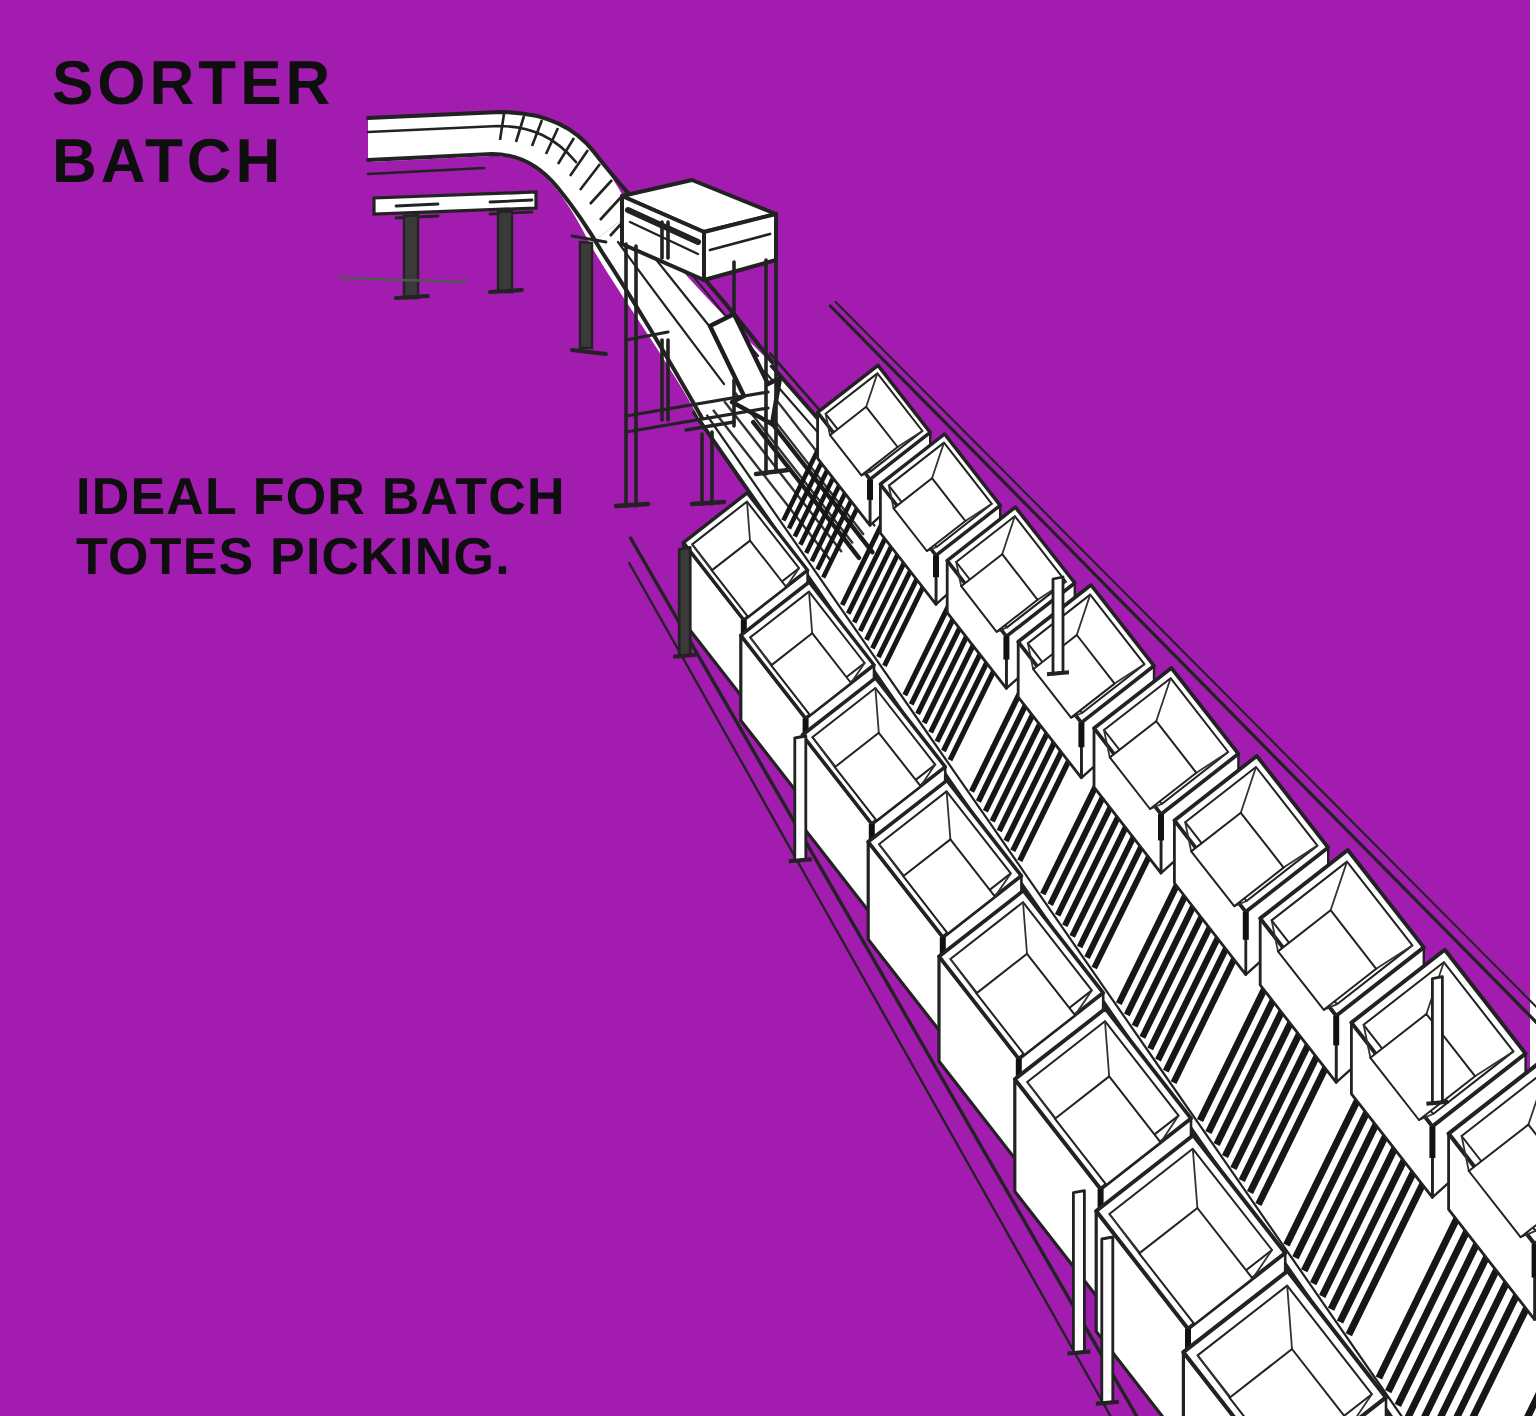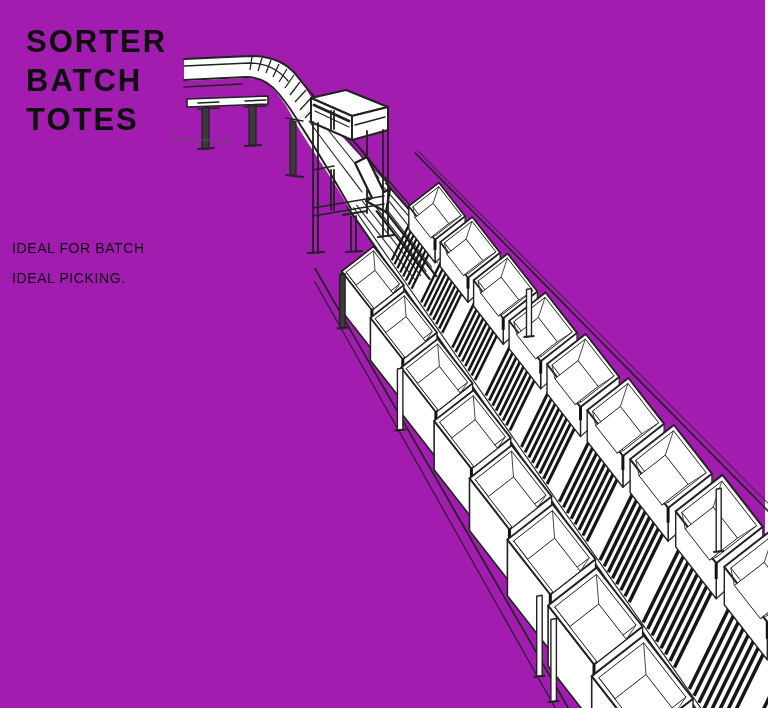--- a/index.html
+++ b/index.html
@@ -2,22 +2,22 @@
 <html><head>
 <meta charset="utf-8">
 <style>
   html,body{margin:0;padding:0;}
   body{width:768px;height:708px;overflow:hidden;background:#ffffff;}
   .canvas{position:relative;width:765px;height:708px;background:#a21caf;
           font-family:"Liberation Sans", sans-serif;}
   svg.art{position:absolute;left:0;top:0;width:768px;height:708px;}
   .headline{position:absolute;left:26px;top:22px;color:#0e0e0e;font-weight:bold;
             font-size:31px;line-height:39px;letter-spacing:2px;white-space:nowrap;}
-  .subhead{position:absolute;left:12px;top:233px;color:#0e0e0e;font-weight:normal;
-           font-size:14px;line-height:30px;letter-spacing:0.6px;white-space:nowrap;}
+  .subhead{position:absolute;left:38px;top:233px;color:#0e0e0e;font-weight:bold;
+           font-size:26px;line-height:30px;letter-spacing:0.6px;white-space:nowrap;}
 </style>
 </head>
 <body>
 
 <div class="canvas">
 
   <svg class="art" viewBox="0 0 768 708">
 
     <g id="run">
         <path d="M347.0 206.3L375.6 247.4L404.1 288.5L432.7 329.6L461.2 370.8L489.7 411.9L518.3 453.0L546.8 494.1L575.4 535.3L603.9 576.4L632.5 617.5L661.0 658.6L689.5 699.7L718.1 740.9L746.6 782.0L775.2 823.1L803.7 864.2L832.3 905.3L942.5 819.3L909.5 781.7L876.6 744.0L843.6 706.3L810.6 668.6L777.7 630.9L744.7 593.3L711.8 555.6L678.8 517.9L645.9 480.2L612.9 442.6L580.0 404.9L547.0 367.2L514.0 329.5L481.1 291.8L448.1 254.2L415.2 216.5L382.2 178.8Z" fill="#ffffff" stroke="none" stroke-width="0" stroke-linejoin="round"></path>
@@ -459,21 +459,20 @@
         <path d="M343,215 L367,211"></path>
         <path d="M351,217 L351,252 M356,216 L356,252"></path>
         <path d="M346,252 L362,251" stroke-width="2.2"></path>
       </g>
     </g>
   </svg>
 
   <div class="headline">
     <div>SORTER</div>
     <div>BATCH</div>
-    <div>TOTES</div>
   </div>
 
   <div class="subhead">
     <div>IDEAL FOR BATCH</div>
-    <div>IDEAL PICKING.</div>
+    <div>TOTES PICKING.</div>
   </div>
 
 </div>
 
 </body></html>

